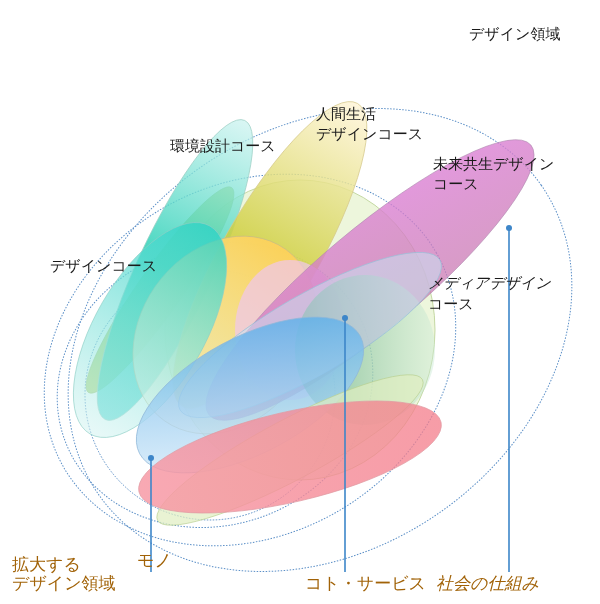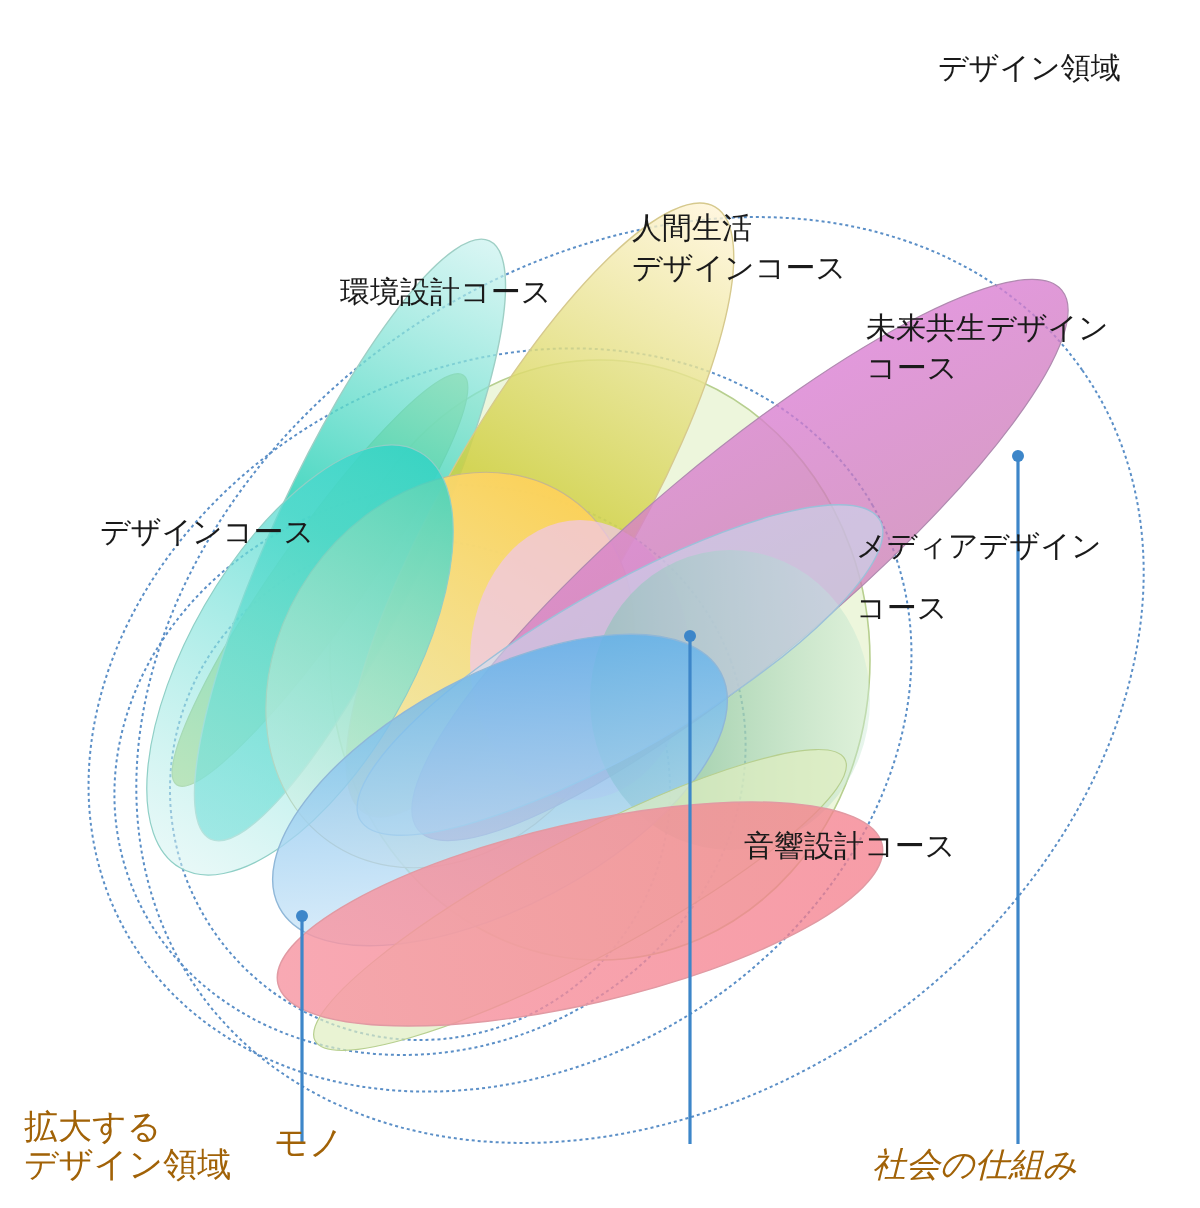--- a/index.html
+++ b/index.html
@@ -101,23 +101,23 @@
   <div class="lbl" style="left:170px;top:136px;">環境設計コース</div>
 
   <div class="lbl" style="left:316px;top:104px;text-align:center;">人間生活</div>
   <div class="lbl" style="left:316px;top:124px;">デザインコース</div>
 
   <div class="lbl" style="left:433px;top:154px;text-align:center;">未来共生デザイン</div>
   <div class="lbl" style="left:433px;top:174px;">コース</div>
 
   <div class="lbl" style="left:50px;top:256px;">デザインコース</div>
 
-  <div class="lbl" style="left:428px;top:263px;">メディアデザイン</div>
+  <div class="lbl" style="left:428px;top:273px;font-style:italic;">メディアデザイン</div>
   <div class="lbl" style="left:428px;top:294px;">コース</div>
 
-  <div class="lbl" style="left:372px;top:413px;">音響設計コース</div>
 
   <div class="lbl blue" style="left:12px;top:555px;">拡大する</div>
   <div class="lbl blue" style="left:12px;top:574px;">デザイン領域</div>
 
-  <div class="lbl blue" style="left:137px;top:563px;">モノ</div>
+  <div class="lbl blue" style="left:137px;top:551px;">モノ</div>
+  <div class="lbl blue" style="left:305px;top:574px;">コト・サービス</div>
   <div class="lbl blue" style="left:436px;top:574px;font-style:italic;">社会の仕組み</div>
 </div>
 
 </body></html>

